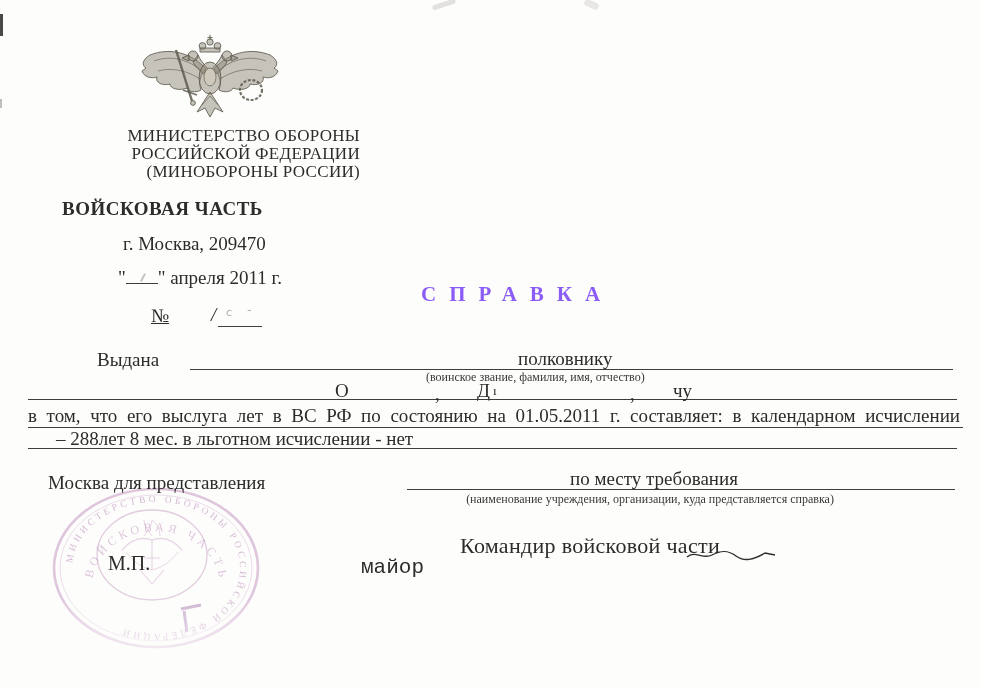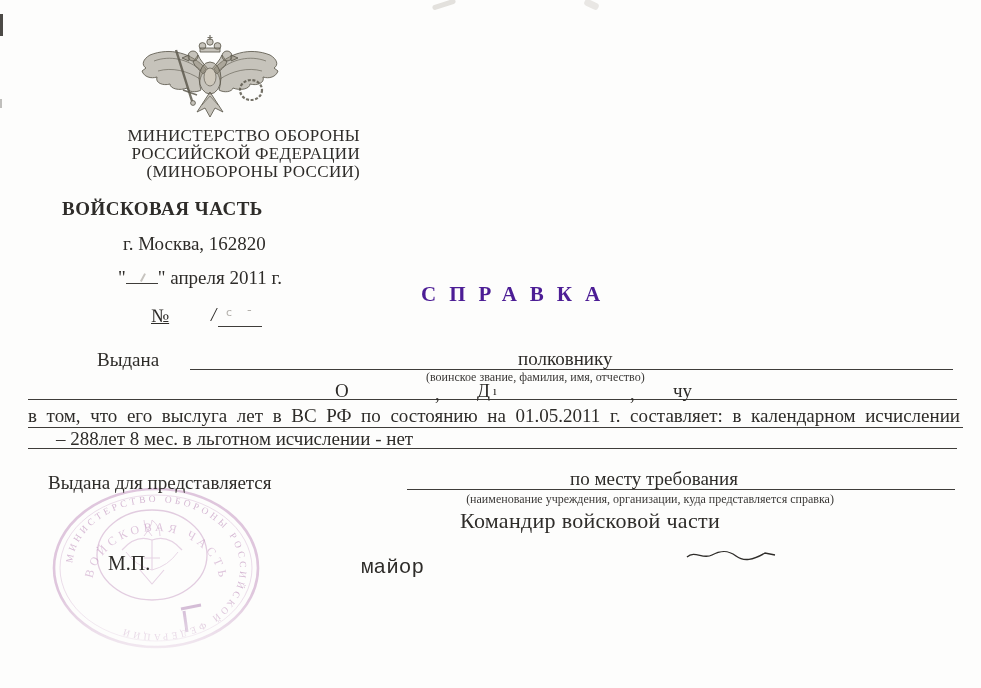--- a/index.html
+++ b/index.html
@@ -9,21 +9,21 @@
     font-family:"Liberation Serif","DejaVu Serif",serif;
     color:#2e2c29;
   }
   .abs{position:absolute;white-space:nowrap;}
   .t19{font-size:19px;line-height:20px;}
   .t17{font-size:17px;line-height:18px;}
   .cap{font-size:12px;line-height:13px;color:#3a3836;}
   .rule{position:absolute;border-top:1.5px solid #3f3d3a;height:0;}
   .blankline{display:inline-block;border-bottom:1.5px solid #3f3d3a;height:15px;vertical-align:baseline;}
   .centerblock{text-align:right;}
-  .title{font-size:21px;font-weight:bold;letter-spacing:13px;color:#4c1d95;}
+  .title{font-size:21px;font-weight:bold;letter-spacing:13px;color:#8b5cf6;}
   .unit{font-size:19px;font-weight:bold;letter-spacing:.5px;}
   .justline{position:absolute;font-size:19px;line-height:20px;text-align:justify;text-align-last:justify;white-space:normal;}
   .pencil{color:#b3b0ab;font-family:"DejaVu Sans",sans-serif;}
   .speck{position:absolute;background:#4c4a46;}
   .smudge{position:absolute;background:#e3e1dd;border-radius:3px;}
   .sig-squiggle{position:absolute;}
   .stamp-svg{position:absolute;}
   .stamp-text{font-family:"Liberation Serif",serif;}
 </style>
 </head>
@@ -73,21 +73,21 @@
   </svg>
 
   <div class="abs centerblock t17" style="left:58px;top:127px;width:302px;letter-spacing:.3px;">
     <div>МИНИСТЕРСТВО ОБОРОНЫ</div>
     <div>РОССИЙСКОЙ ФЕДЕРАЦИИ</div>
     <div>(МИНОБОРОНЫ РОССИИ)</div>
   </div>
 
   <div class="abs unit" style="left:62px;top:198px;">ВОЙСКОВАЯ ЧАСТЬ</div>
 
-  <div class="abs t19" style="left:123px;top:234px;">г. Москва, 162820</div>
+  <div class="abs t19" style="left:123px;top:234px;">г. Москва, 209470</div>
 
   <div class="abs t19" style="left:118px;top:268px;">
     <span>"</span><span class="blankline" style="width:32px;"></span><span>" апреля 2011 г.</span>
   </div>
   <div class="abs" style="left:142px;top:273px;width:1.5px;height:9px;background:#c7c4bf;transform:rotate(28deg);"></div>
 
   <div class="abs t19" style="left:151px;top:306px;text-decoration:underline;">№</div>
   <div class="abs t19" style="left:211px;top:305px;font-style:italic;">/</div>
   <div class="rule" style="left:218px;top:326px;width:44px;"></div>
   <span class="abs pencil" style="left:226px;top:306px;font-size:11px;">с</span>
@@ -141,25 +141,25 @@
         <path d="M86,72 Q100,56 116,62 Q132,56 146,72" stroke-width="1.2"></path>
         <path d="M108,58 q8,-10 8,-16 m0,16 q-8,-10 -8,-16 m8,0 q8,6 8,16" stroke-width="1"></path>
         <path d="M116,62 v30 M108,80 h16 M104,92 l12,14 12,-14" stroke-width="1.1"></path>
         <path d="M90,74 q10,14 26,18 q16,-4 26,-18" stroke-width="0.9"></path>
       </g>
 
       <path d="M145,131 l20,-4 m-17,6 l3,21" stroke="#8d4f96" stroke-width="3" fill="none" opacity="0.6"></path>
     </g>
   </svg>
 
-  <div class="abs t19" style="left:48px;top:473px;">Выдана для представляется</div>
+  <div class="abs t19" style="left:48px;top:473px;">Москва для представления</div>
   <div class="rule" style="left:407px;top:489px;width:548px;"></div>
   <div class="abs cap" style="left:450px;top:493px;width:400px;text-align:center;">(наименование учреждения, организации, куда представляется справка)</div>
   <div class="abs t19" style="left:570px;top:469px;">по месту требования</div>
 
-  <div class="abs" style="left:460px;top:509px;font-size:22px;line-height:23px;letter-spacing:.3px;text-align:right;">Командир войсковой части</div>
+  <div class="abs" style="left:460px;top:534px;font-size:22px;line-height:23px;letter-spacing:.3px;text-align:right;">Командир войсковой части</div>
   <svg class="sig-squiggle" style="left:685px;top:548px;position:absolute;" width="92" height="14" viewBox="0 0 92 14">
     <path d="M2,9 C10,2 18,12 27,7 S43,2 51,8 S68,12 80,5 L90,7" fill="none" stroke="#2e2c29" stroke-width="1.4"></path>
   </svg>
   <div class="abs" style="left:108px;top:552px;font-size:20px;">М.П.</div>
   <div class="abs" style="left:361px;top:556px;font-size:21px;font-family:Liberation Mono, monospace;">майор</div>
 
 </div>
 
 </body></html>

